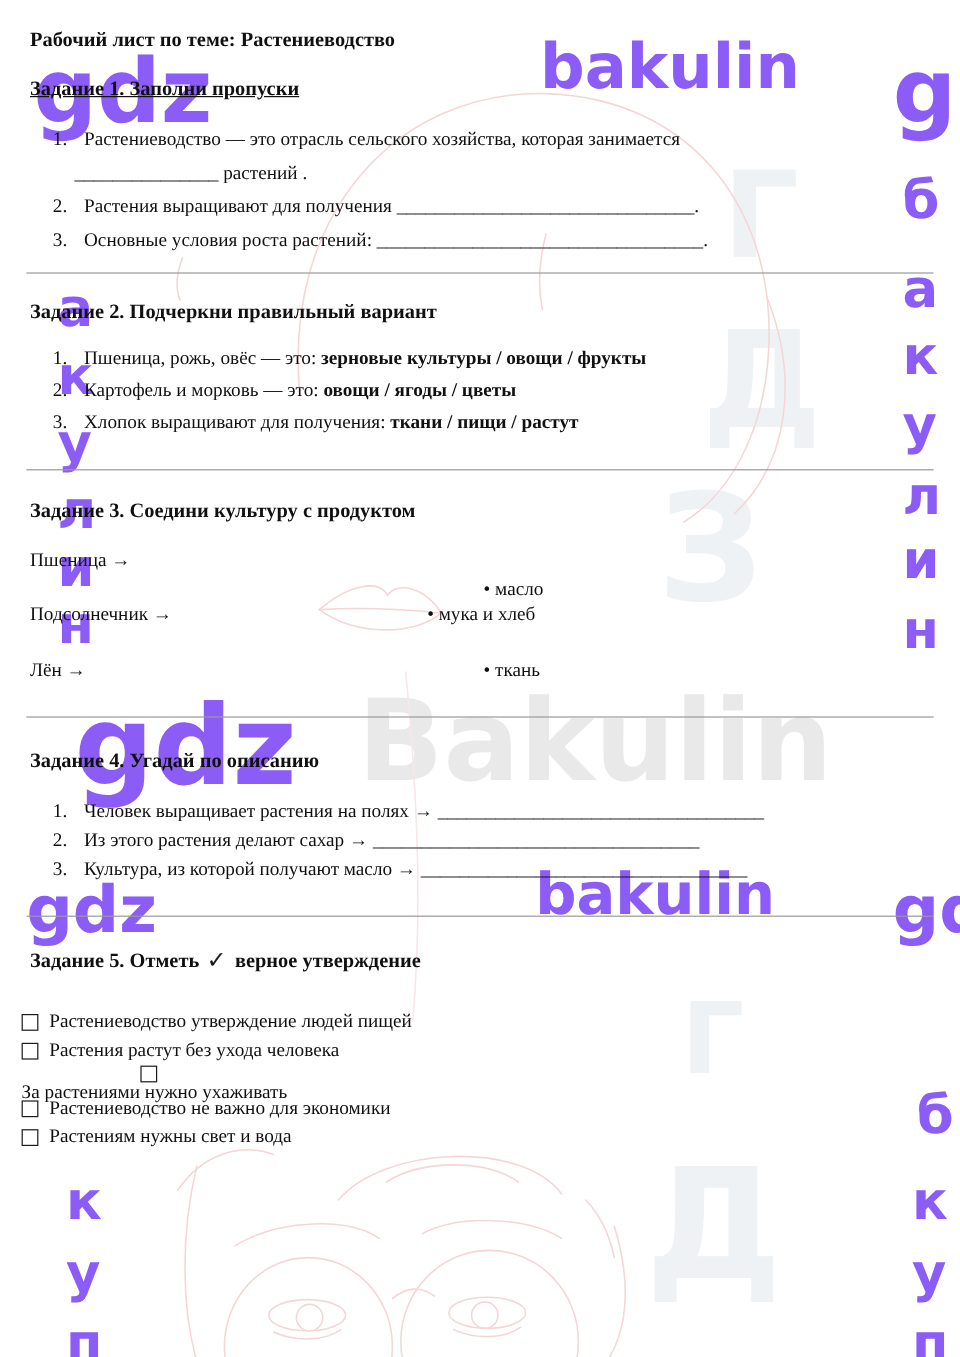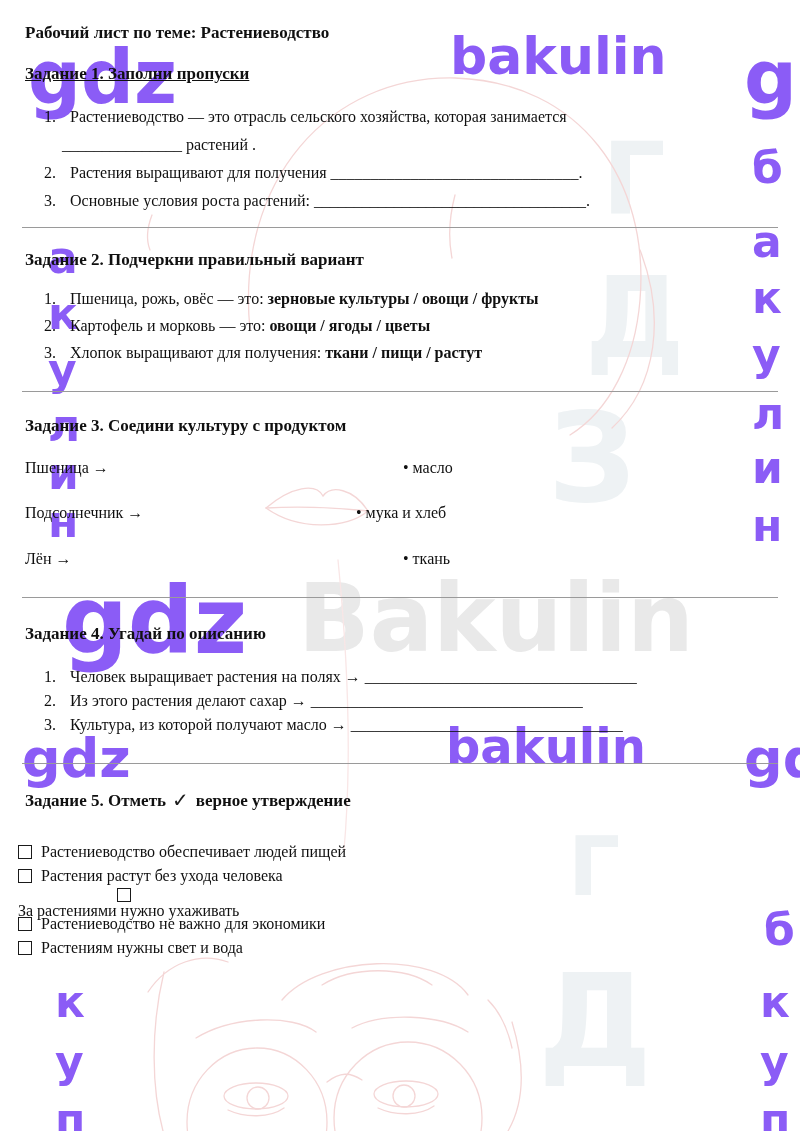--- a/index.html
+++ b/index.html
@@ -148,21 +148,21 @@
       </div>
       <div class="li">
         <span class="num">3.</span><span>Хлопок выращивают для получения: </span><span class="opts">ткани / пищи / растут</span>
       </div>
     </div>
 
     <div class="divider" style="top:391px;"></div>
 
     <div class="heading" style="top:415px;">Задание 3. Соедини культуру с продуктом</div>
     <span class="t3left" style="top:455px;">Пшеница →</span>
-    <span class="t3right" style="top:455px;left:403px;">• масло</span>
+    <span class="t3right" style="top:479px;left:403px;">• масло</span>
     <span class="t3left" style="top:500px;">Подсолнечник →</span>
     <span class="t3right" style="top:500px;left:356px;">• мука и хлеб</span>
     <span class="t3left" style="top:546px;">Лён →</span>
     <span class="t3right" style="top:546px;left:403px;">• ткань</span>
 
     <div class="divider" style="top:597px;"></div>
 
     <div class="heading" style="top:623px;">Задание 4. Угадай по описанию</div>
     <div class="items lh24" style="top:665px;">
       <div class="li">
@@ -176,21 +176,21 @@
       </div>
     </div>
 
     <div class="divider" style="top:763px;"></div>
 
     <div class="heading" style="top:788px;">
       <span>Задание 5. Отметь</span><span class="check">✓</span><span>верное утверждение</span>
     </div>
     <div class="cbrow" style="top:840px;">
       <span class="cbox"></span>
-        <span class="cbl">Растениеводство обеспечивает людей пищей</span>
+        <span class="cbl">Растениеводство утверждение людей пищей</span>
     </div>
     <div class="cbrow" style="top:864px;">
       <span class="cbox"></span>
         <span class="cbl">Растения растут без ухода человека</span>
     </div>
     <div class="cbrow" style="top:888px;flex-direction:column;">
       <span class="cbox"></span>
         <span class="cbl">За растениями нужно ухаживать</span>
     </div>
     <div class="cbrow" style="top:936px;">

